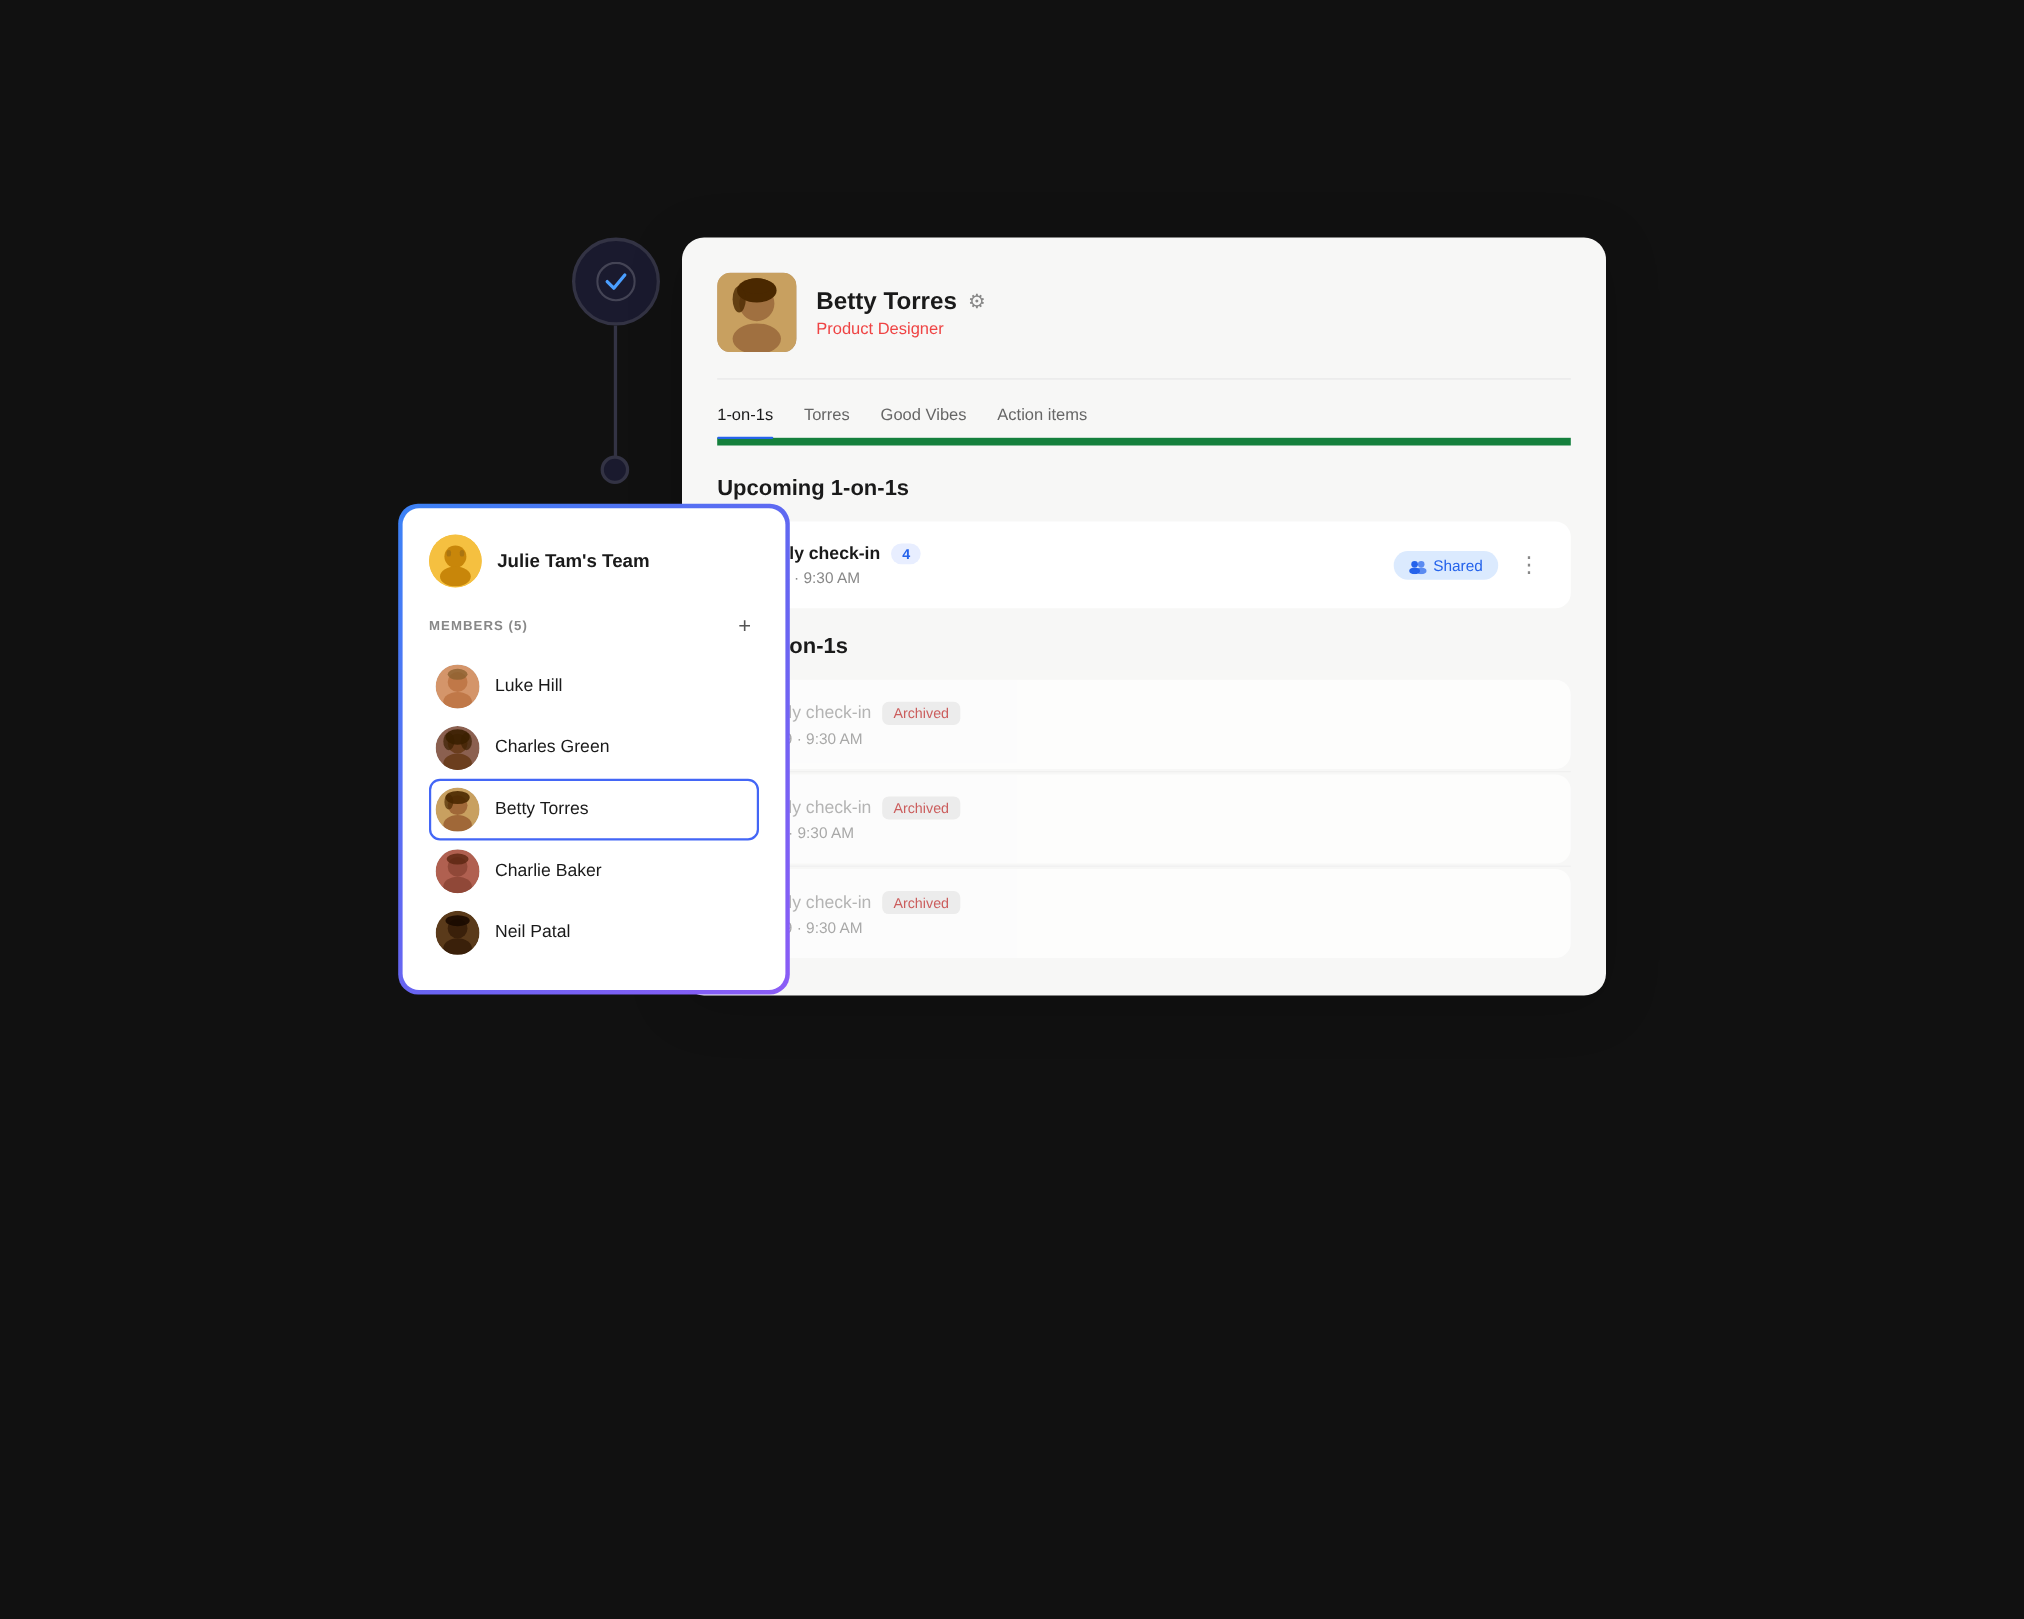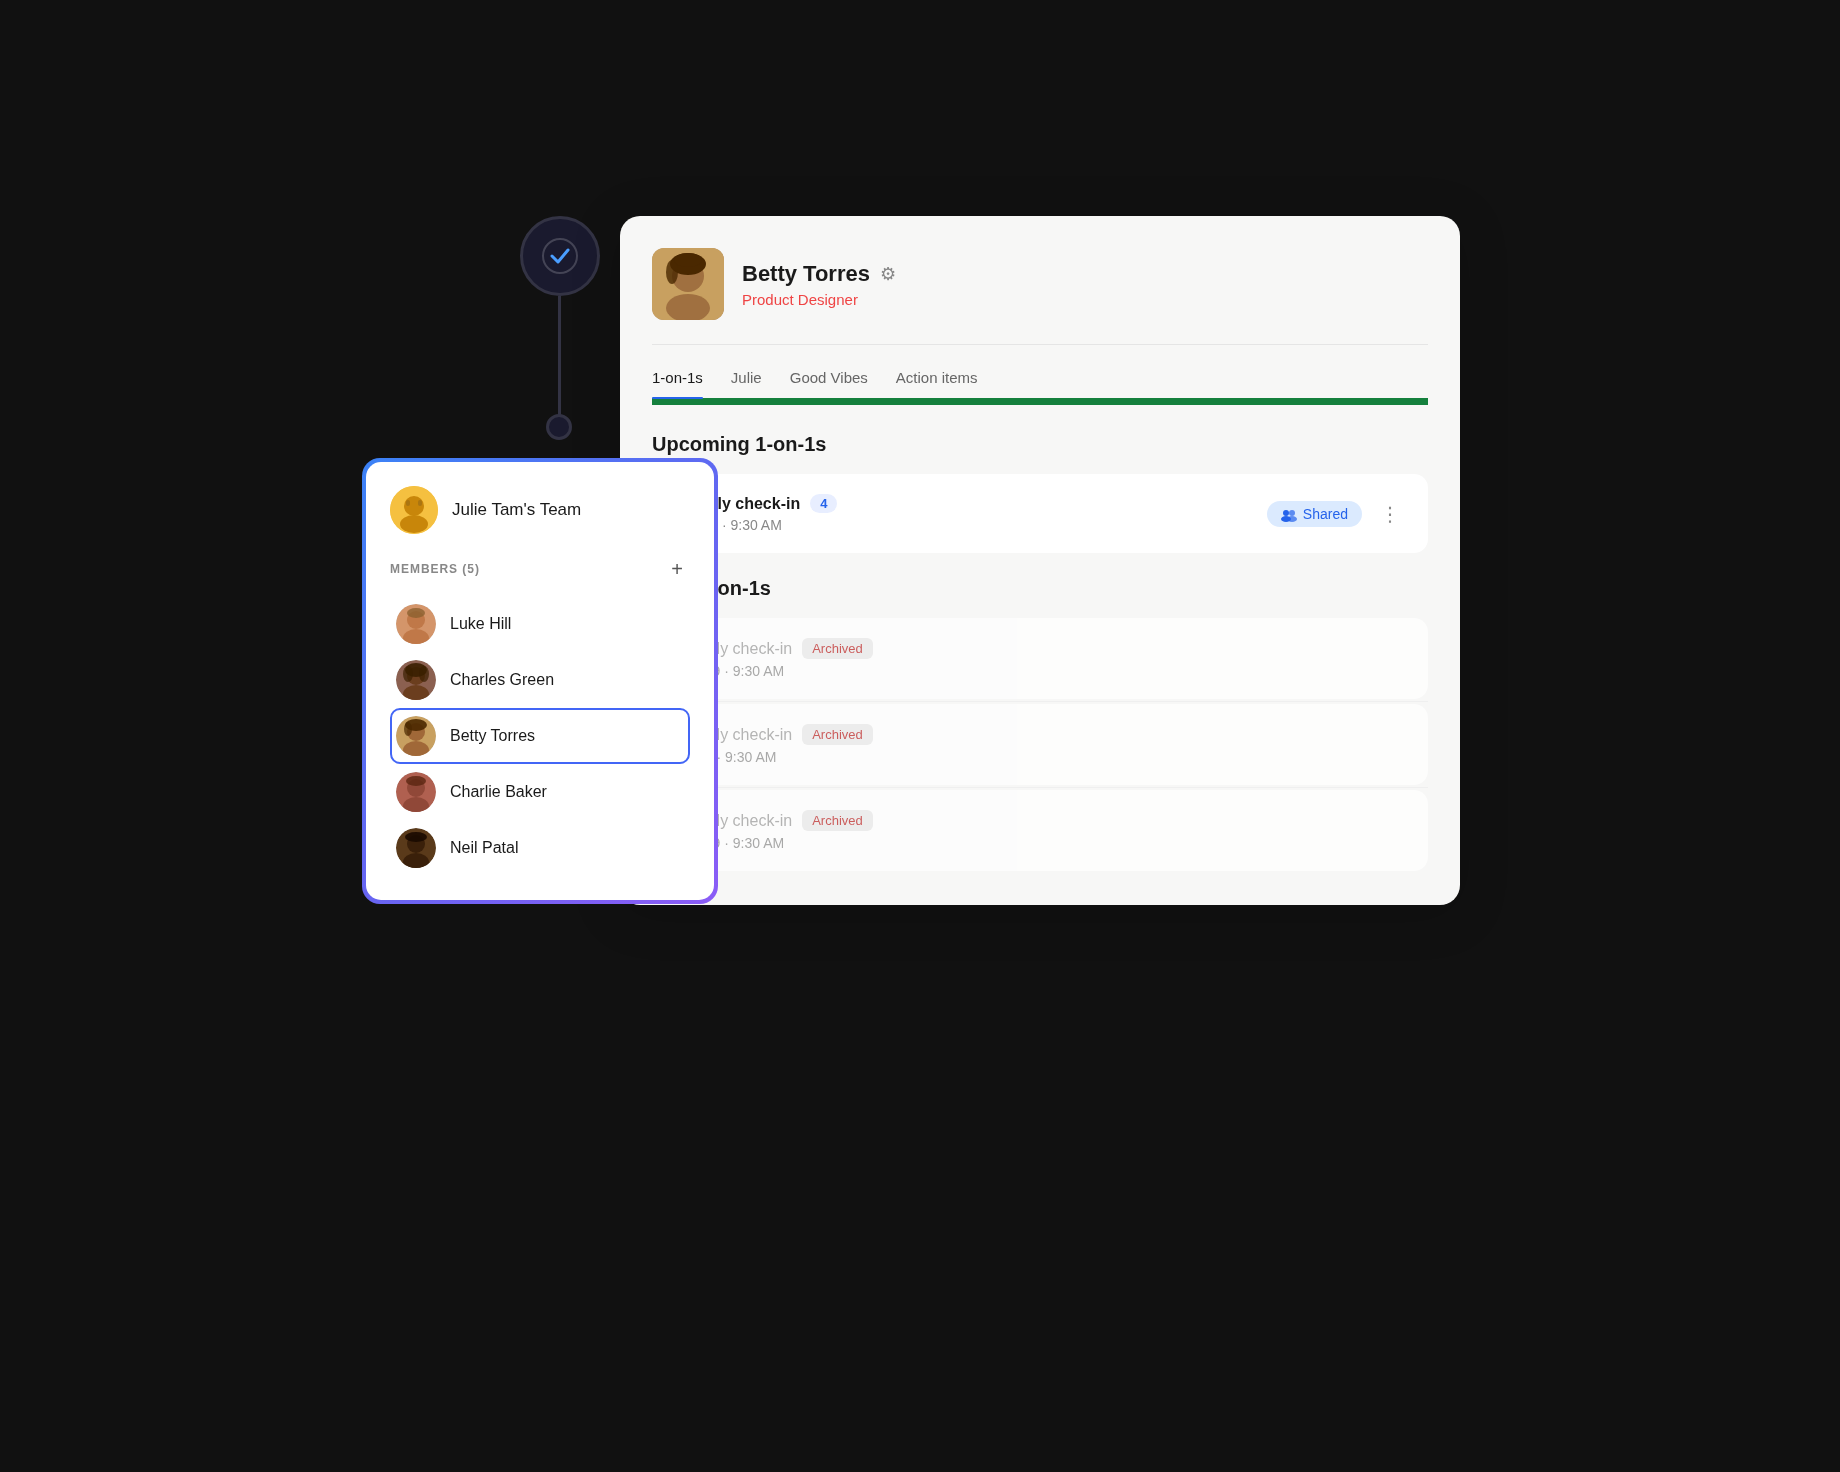--- a/index.html
+++ b/index.html
@@ -70,21 +70,21 @@
       border-radius: 50%;
       overflow: hidden;
       background: #f5c542;
       display: flex;
       align-items: center;
       justify-content: center;
       font-size: 22px;
     }
     .team-name {
       font-size: 17px;
-      font-weight: 400;
+      font-weight: 700;
       color: #1a1a1a;
     }
     .members-header {
       display: flex;
       align-items: center;
       justify-content: space-between;
       margin-bottom: 14px;
     }
     .members-label {
       font-size: 12px;
@@ -456,21 +456,21 @@
         <div class="profile-name-row">
           <span class="profile-name">Betty Torres</span>
           <span class="profile-gear">⚙</span>
         </div>
         <span class="profile-role">Product Designer</span>
       </div>
     </div>
 
     <div class="tabs-row">
       <div class="tab active">1-on-1s</div>
-      <div class="tab">Julie</div>
+      <div class="tab">Torres</div>
       <div class="tab">Good Vibes</div>
       <div class="tab">Action items</div>
     </div>
 
     <div class="section-title">Upcoming 1-on-1s</div>
 
     <div>
       <div class="checkin-card">
         <div class="checkin-left">
           <div class="checkin-title-row">

